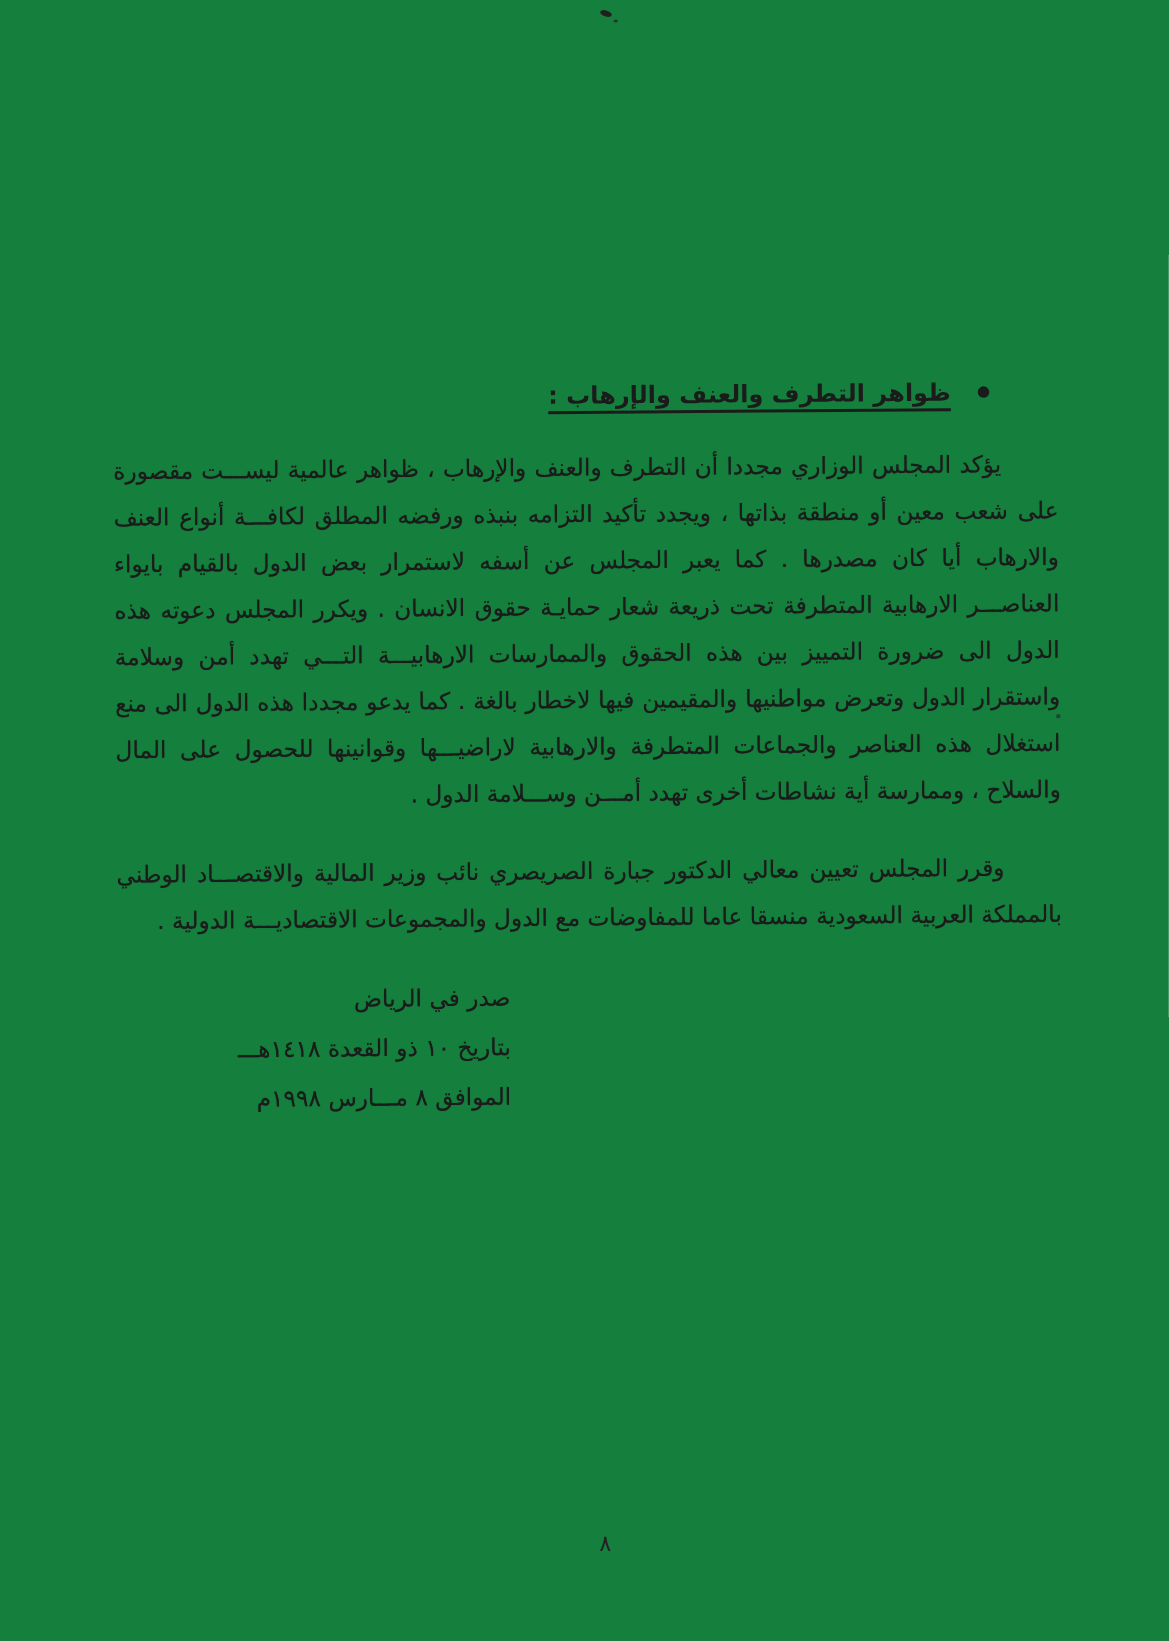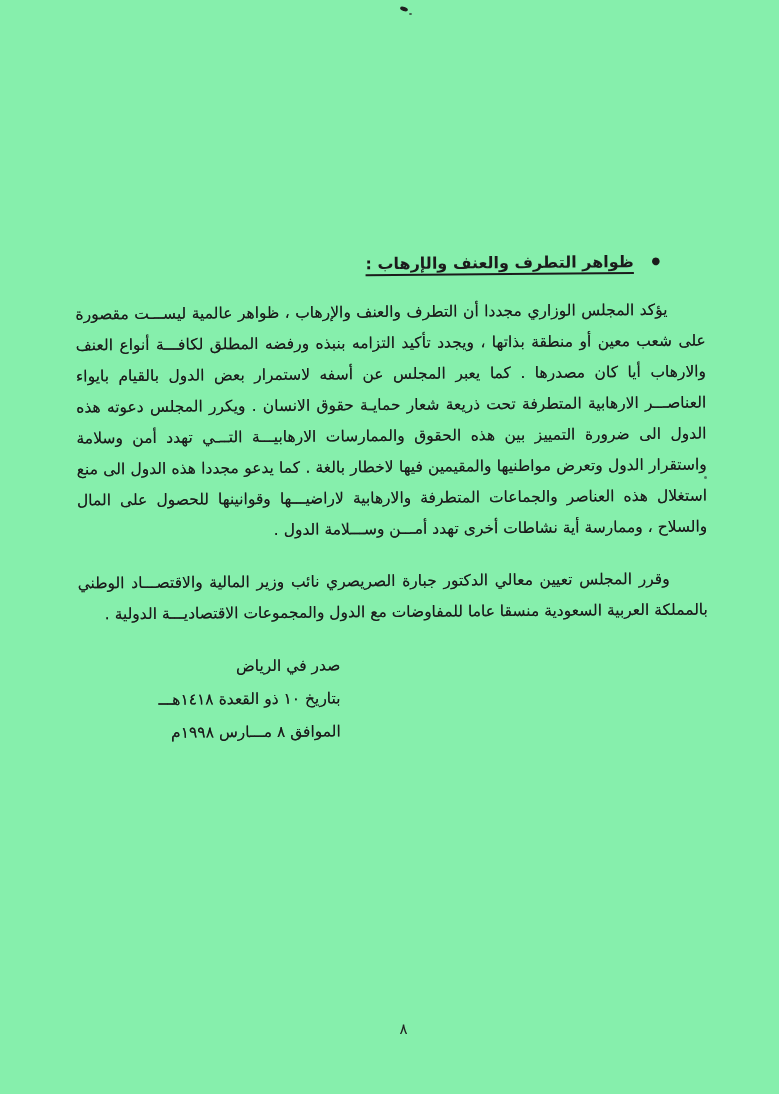--- a/index.html
+++ b/index.html
@@ -5,21 +5,21 @@
   * { box-sizing: border-box; }
   html, body { margin: 0; padding: 0; }
   body {
     width: 779px; height: 1094px;
     background: #e9e9e7;
     font-family: "DejaVu Sans", sans-serif;
   }
   .page {
     position: relative;
     width: 779px; height: 1094px;
-    background: #86efac;
+    background: #15803d;
     overflow: hidden;
     color: #1b1b1b;
   }
   .content {
     position: absolute;
     top: 254px; right: 72px;
     width: 630px;
     direction: rtl;
     transform: rotate(-0.45deg);
   }

